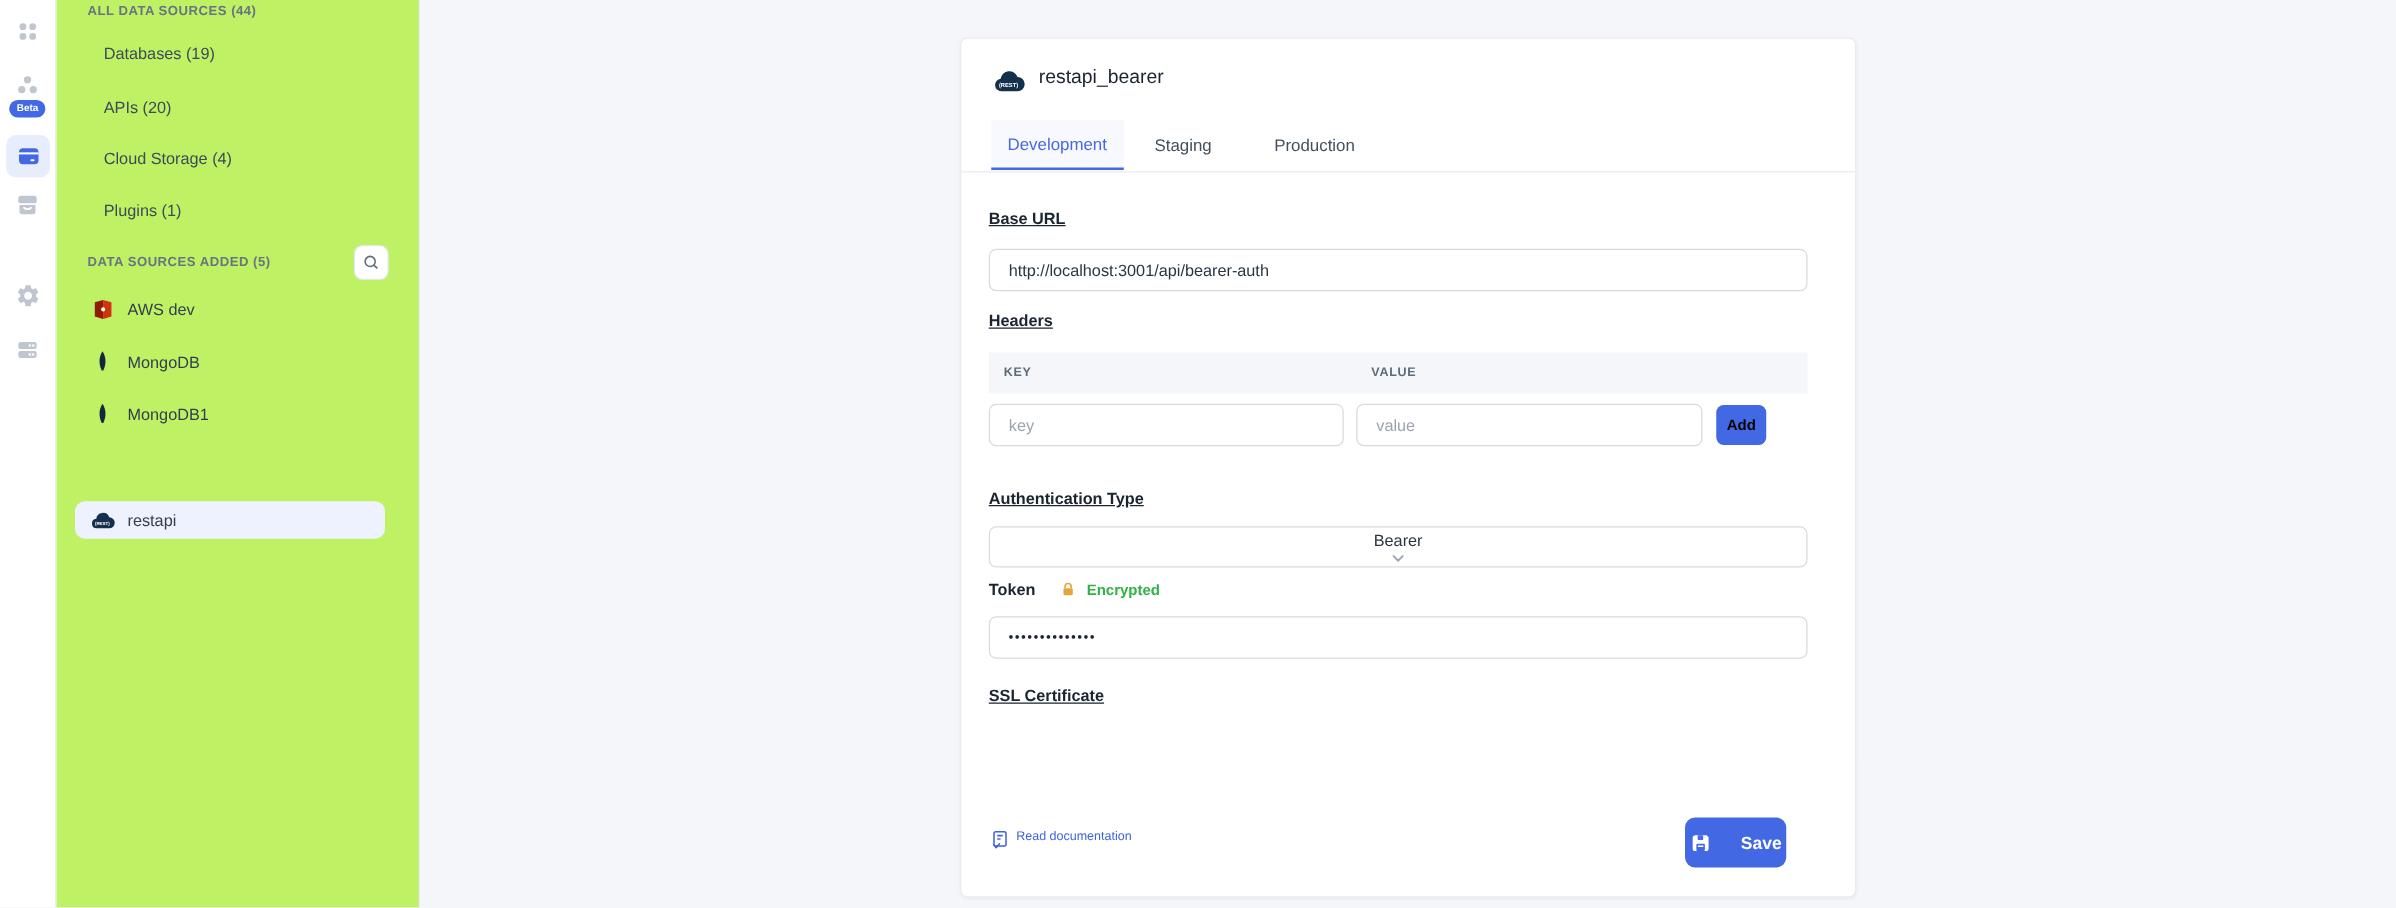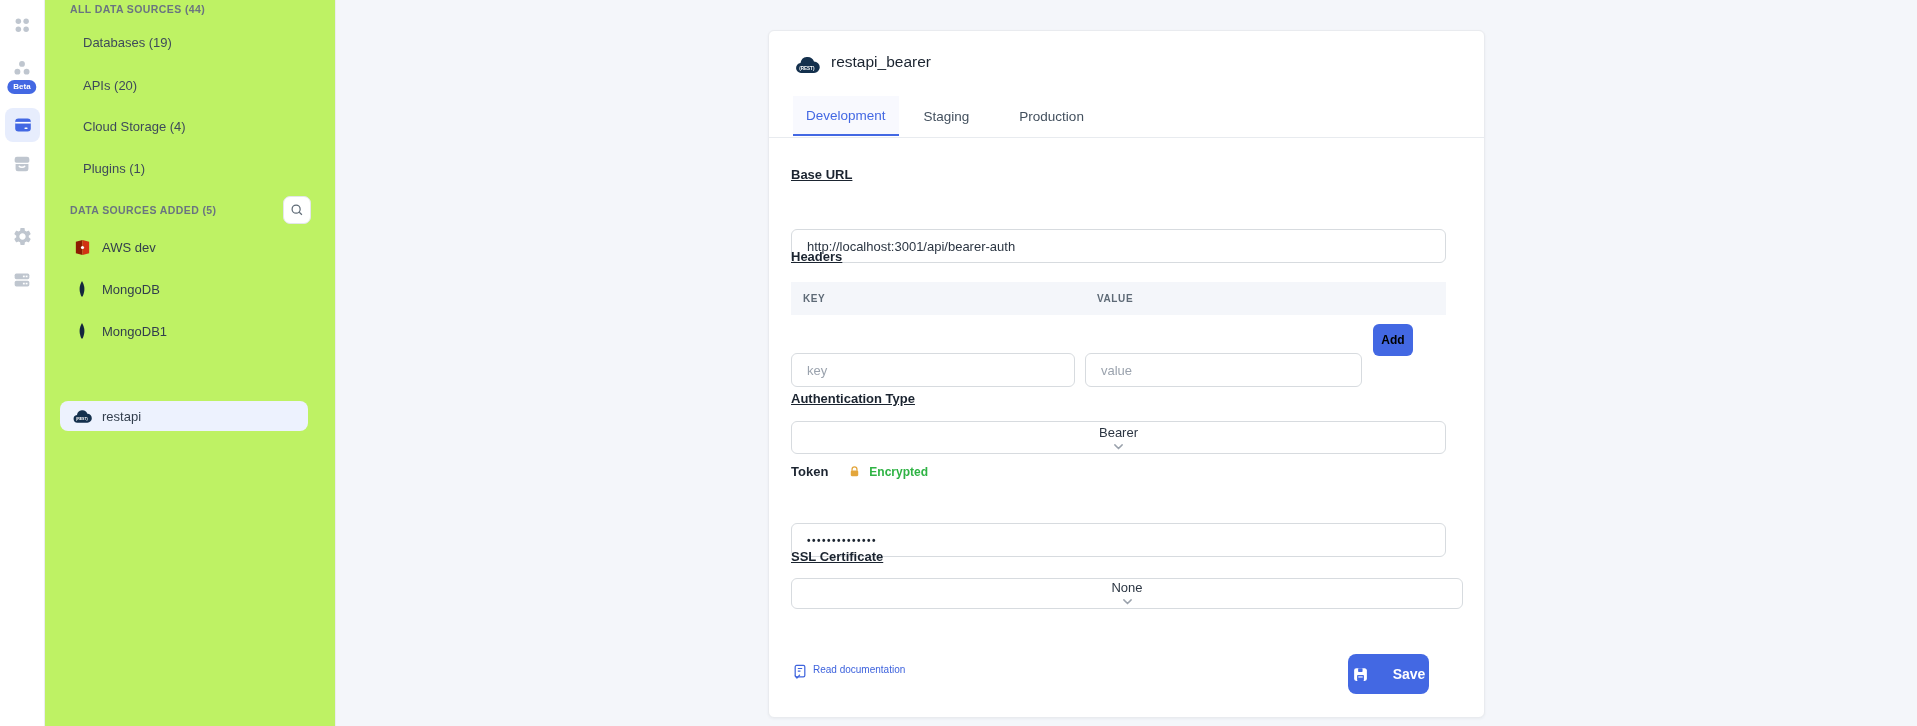--- a/index.html
+++ b/index.html
@@ -31,21 +31,21 @@
 
   
   .card{position:absolute;left:768px;top:30px;width:717px;height:688px;background:#fff;border:1px solid #E9EBEF;border-radius:6px;box-shadow:0 1px 3px rgba(20,30,60,.05);z-index:1;}
   .card-title-icon{position:absolute;left:25px;top:25px;width:26px;height:18px;}
   .card-title{position:absolute;left:62px;top:18px;font-size:15.5px;line-height:26px;color:var(--dark);font-weight:500;}
   .tabbar{position:absolute;left:0;top:65px;width:100%;height:42px;border-bottom:1px solid var(--border);display:flex;padding-left:24px;}
   .tab{height:40px;display:flex;align-items:center;padding:0 25px;font-size:13.5px;color:#43505E;cursor:pointer;}
   .tab.active{background:#F8F9FE;color:var(--accent);border-bottom:2px solid var(--accent);padding:0 13px;}
 
   .flabel{position:absolute;left:22px;font-size:13px;font-weight:700;color:var(--dark);line-height:16px;text-decoration:underline;}
-  .tinput{position:absolute;left:22px;width:655px;height:34px;border:1px solid var(--input-border);border-radius:6px;background:#fff;font-family:inherit;font-size:13px;color:#2B3542;padding:0 15px;outline:none;margin-top:30px;}
+  .tinput{position:absolute;left:22px;width:655px;height:34px;border:1px solid var(--input-border);border-radius:6px;background:#fff;font-family:inherit;font-size:13px;color:#2B3542;padding:0 15px;outline:none;}
   .tinput::placeholder{color:#9BA3AE;}
 
   .kv-strip{position:absolute;left:22px;top:251px;width:655px;height:33px;background:#F4F6FA;display:flex;align-items:center;}
   .kv-col{font-size:10px;font-weight:700;letter-spacing:.6px;color:#5E6A76;}
   .kv-col.key{margin-left:12px;width:294px;}
 
   .key-input{top:292px;width:284px;}
   .value-input{top:292px;left:316px;width:277px;}
   .add-btn{position:absolute;left:604px;top:293px;width:40px;height:32px;background:var(--accent);border:none;border-radius:6px;color:#000000;font-family:inherit;font-size:12px;font-weight:700;cursor:pointer;}
 
@@ -210,26 +210,20 @@
       <span class="token-label">Token</span>
       <svg width="13" height="13" viewBox="0 0 16 16">
         <path d="M5 7 V5.2 a3 3 0 0 1 6 0 V7" fill="none" stroke="#E3A63C" stroke-width="1.6"></path>
         <rect x="3.4" y="6.8" width="9.2" height="7" rx="1.4" fill="#E3A63C"></rect>
       </svg>
       <span class="enc-badge">Encrypted</span>
     </div>
     <input class="tinput token-input" value="••••••••••••••" style="">
 
     <div class="flabel" style="top:518px">SSL Certificate</div>
-    <div class="select ssl">
-      <span>None</span>
-      <svg width="13" height="13" viewBox="0 0 16 16" fill="none" stroke="#9AA2AC" stroke-width="1.8" stroke-linecap="round">
-        <path d="M3.5 6 L8 10.5 L12.5 6"></path>
-      </svg>
-    </div>
 
     <a class="doc-link">
       <svg width="14" height="16" viewBox="0 0 16 18" fill="none" stroke="#3E63DD" stroke-width="1.4">
         <rect x="2.5" y="1.5" width="11" height="13" rx="1.6"></rect>
         <path d="M5.5 5 h5 M5.5 8 h3"></path>
         <path d="M2.5 13.5 l2 2.5 3-3.5" stroke-linecap="round" stroke-linejoin="round"></path>
       </svg>
       <span>Read documentation</span>
     </a>
     <button class="save-btn">

